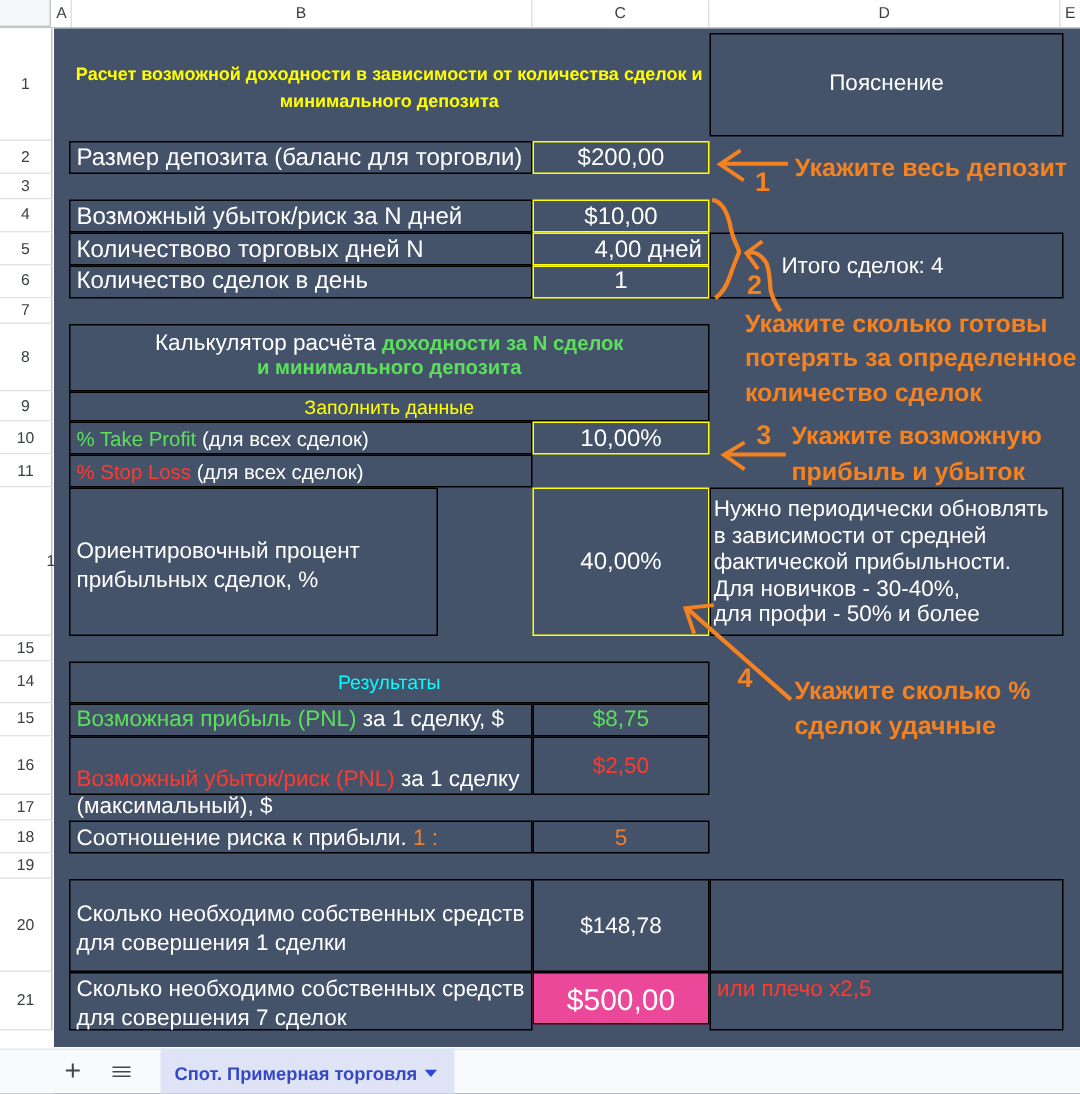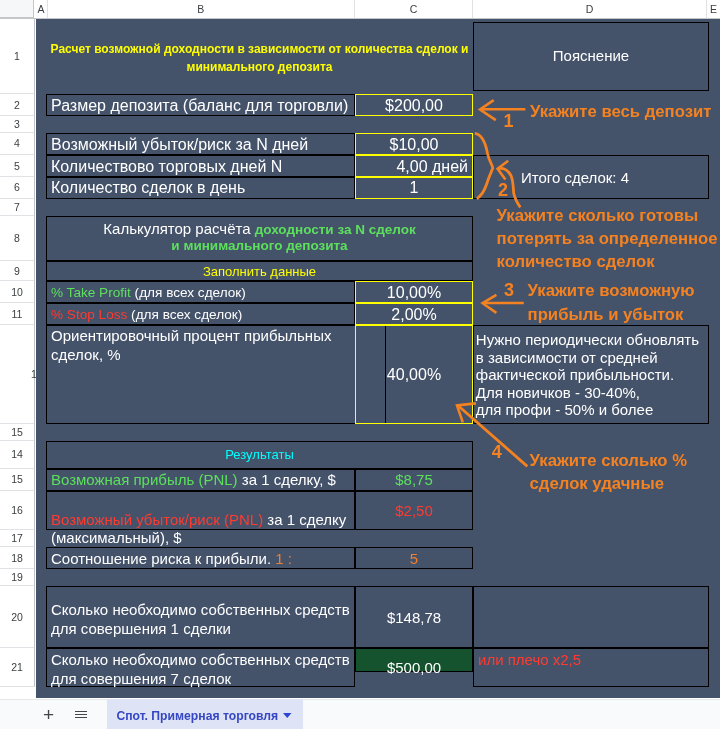--- a/index.html
+++ b/index.html
@@ -187,25 +187,22 @@
     <div class="cell lft bk" style="left:10px;top:262.1px;width:309px;height:22.1px;line-height:21.1px;padding-left:4px;font-size:13.6px">
       <span style="color:#5ce05c">% Take Profit</span><span> (для всех сделок)</span>
     </div>
     <div class="cell ctr yl" style="left:319px;top:262.1px;width:118px;height:22.1px;line-height:21px;font-size:16px">
       <span>10,00%</span>
     </div>
 
     <div class="cell lft bk" style="left:10px;top:284.2px;width:309px;height:22.2px;line-height:21.2px;padding-left:4px;font-size:13.6px">
       <span style="color:#ff3b30">% Stop Loss</span><span> (для всех сделок)</span>
     </div>
-    <div class="cell ctr yl" style="left:319px;top:284.2px;width:118px;height:22.2px;line-height:21.2px;font-size:16px">
-      <span>2,00%</span>
-    </div>
-
-    <div class="cell lft bk" style="left:10px;top:306.4px;width:340px;height:98.9px;padding-left:4px;font-size:15px;line-height:19px">
+
+    <div class="cell lft bk" style="left:10px;top:306.4px;width:246px;height:98.9px;padding-left:4px;padding-top:32px;font-size:15px;line-height:19px">
       <span>Ориентировочный процент прибыльных сделок, %</span>
     </div>
     <div class="cell ctr yl" style="left:319px;top:306.4px;width:118px;height:98.9px;line-height:97.9px;font-size:16px">
       <span>40,00%</span>
     </div>
     <div class="cell lft bk" style="left:437px;top:306.4px;width:236px;height:98.9px;padding-left:1.8px;padding-top:5.1px;font-size:15px;line-height:17.4px"><span style="white-space:pre-line">Нужно периодически обновлять
 в зависимости от средней
 фактической прибыльности.
 Для новичков - 30-40%,
 для профи - 50% и более</span></div>
@@ -242,21 +239,21 @@
     </div>
     <div class="cell ctr bk" style="left:319px;top:567.2px;width:118px;height:62.1px;line-height:61.1px;font-size:15px">
       <span>$148,78</span>
     </div>
     <div class="cell bk" style="left:437px;top:567.2px;width:236px;height:62.1px"></div>
 
     <div class="cell lft bk" style="left:10px;top:629.3px;width:309px;height:38.3px;padding-left:4px;padding-top:1px;font-size:15px;line-height:19px">
       <div>Сколько необходимо собственных средств</div>
       <div>для совершения 7 сделок</div>
     </div>
-    <div class="cell ctr bk" style="left:319px;top:629.3px;width:118px;height:24px;line-height:37.3px;font-size:15px;background:#14532d">
+    <div class="cell ctr bk" style="left:319px;top:629.3px;width:118px;height:35px;line-height:37.3px;font-size:20px;background:#ec4899">
       <span>$500,00</span>
     </div>
     <div class="cell lft bk" style="left:437px;top:629.3px;width:236px;height:38.3px;padding-left:4px;padding-top:1px;font-size:15px;line-height:19px;color:#ff3b30">
       <div>или плечо х2,5</div>
     </div>
 
   </div>
 
   <svg class="anno" viewBox="0 0 720 729">
     <g fill="none" stroke="#f58220" stroke-width="2.6" stroke-linecap="butt" stroke-linejoin="miter">

